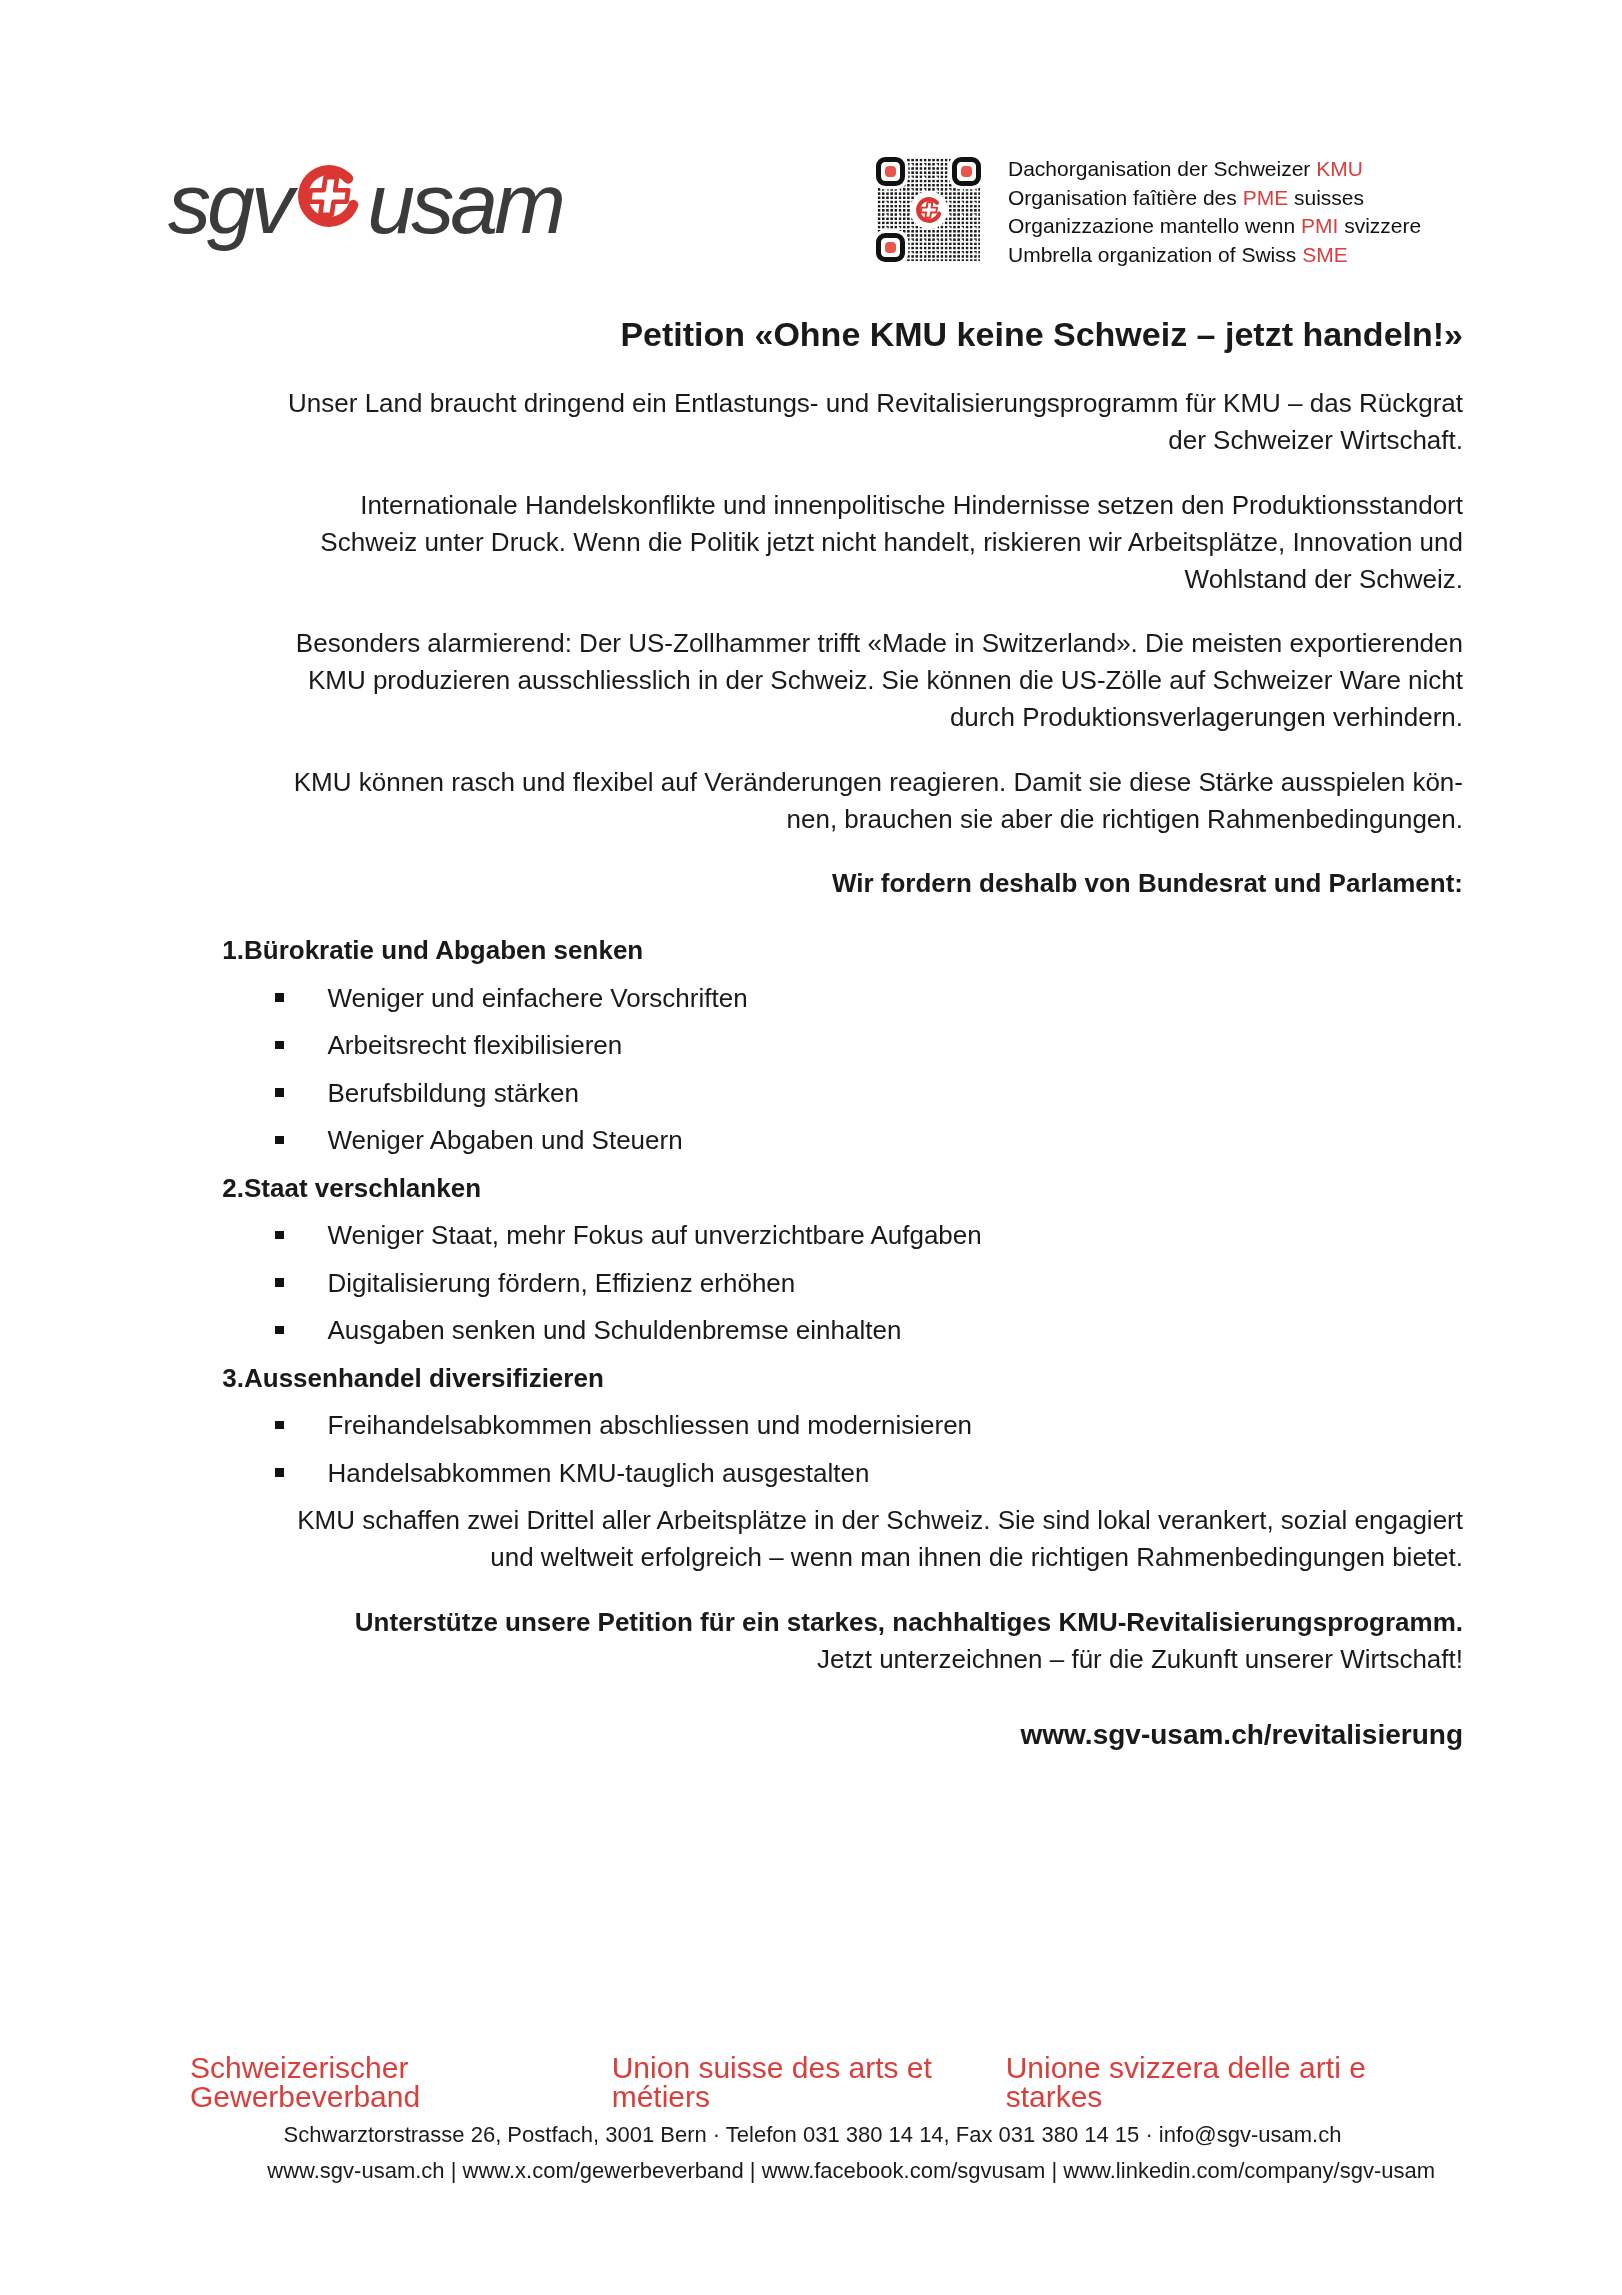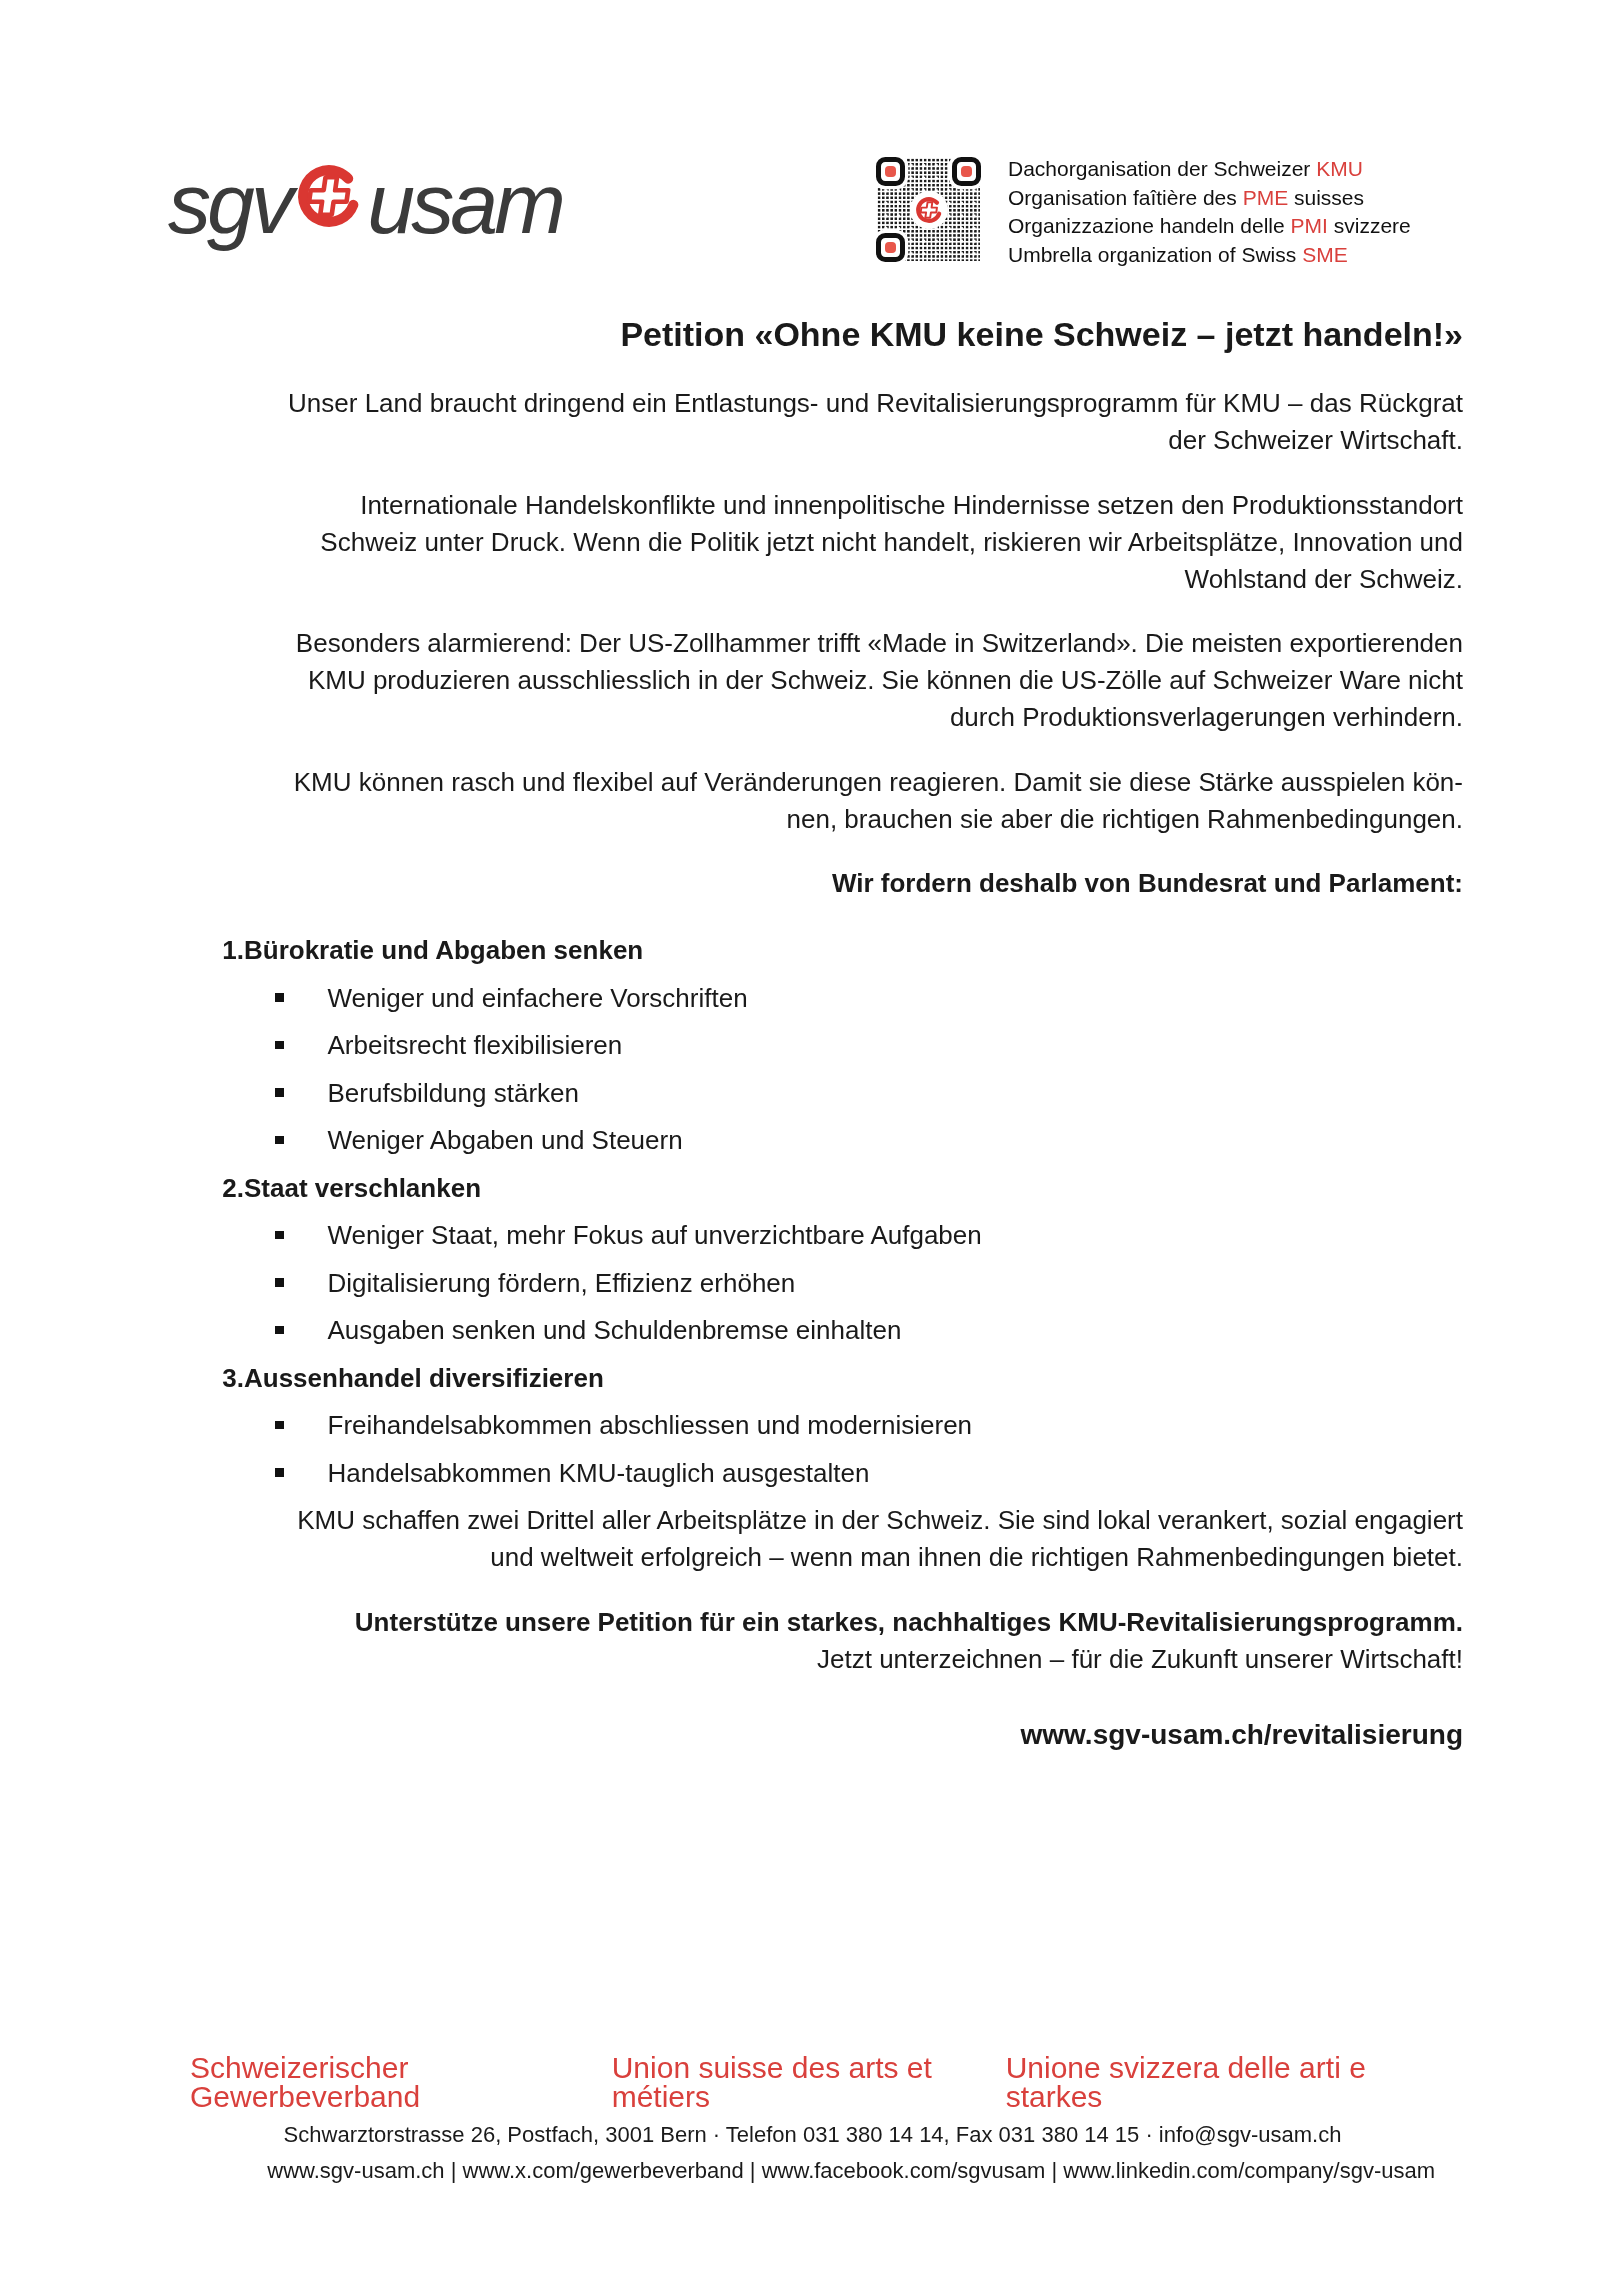--- a/index.html
+++ b/index.html
@@ -96,21 +96,21 @@
       <svg class="emblem" viewBox="0 0 100 100">
         <circle cx="50" cy="50" r="36" fill="none" stroke="#da3732" stroke-width="14" stroke-linecap="round" stroke-dasharray="186 40" transform="rotate(20 50 50)"></circle>
         <path d="M42 24 L58 24 L58 42 L76 42 L76 58 L58 58 L58 76 L42 76 L42 58 L24 58 L24 42 L42 42 Z" fill="#ffffff" stroke="#da3732" stroke-width="6.5" stroke-linejoin="round" transform="translate(6.5 0) skewX(-8)"></path>
       </svg>
     </div>
   </div>
 
   <div class="org-lines">
     <div class="org-line"><span>Dachorganisation der Schweizer </span><span class="red">KMU</span><span></span></div>
     <div class="org-line"><span>Organisation faîtière des </span><span class="red">PME</span><span> suisses</span></div>
-    <div class="org-line"><span>Organizzazione handeln delle </span><span class="red">PMI</span><span> svizzere</span></div>
+    <div class="org-line"><span>Organizzazione mantello wenn </span><span class="red">PMI</span><span> svizzere</span></div>
     <div class="org-line"><span>Umbrella organization of Swiss </span><span class="red">SME</span><span></span></div>
   </div>
 
   <div class="main">
     <h1 class="doc-title">Petition «Ohne KMU keine Schweiz – jetzt handeln!»</h1>
 
     <p class="para">Unser Land braucht dringend ein Entlastungs- und Revitalisierungsprogramm für KMU – das Rückgrat
 der Schweizer Wirtschaft.</p>
     <p class="para">Internationale Handelskonflikte und innenpolitische Hindernisse setzen den Produktionsstandort
 Schweiz unter Druck. Wenn die Politik jetzt nicht handelt, riskieren wir Arbeitsplätze, Innovation und

